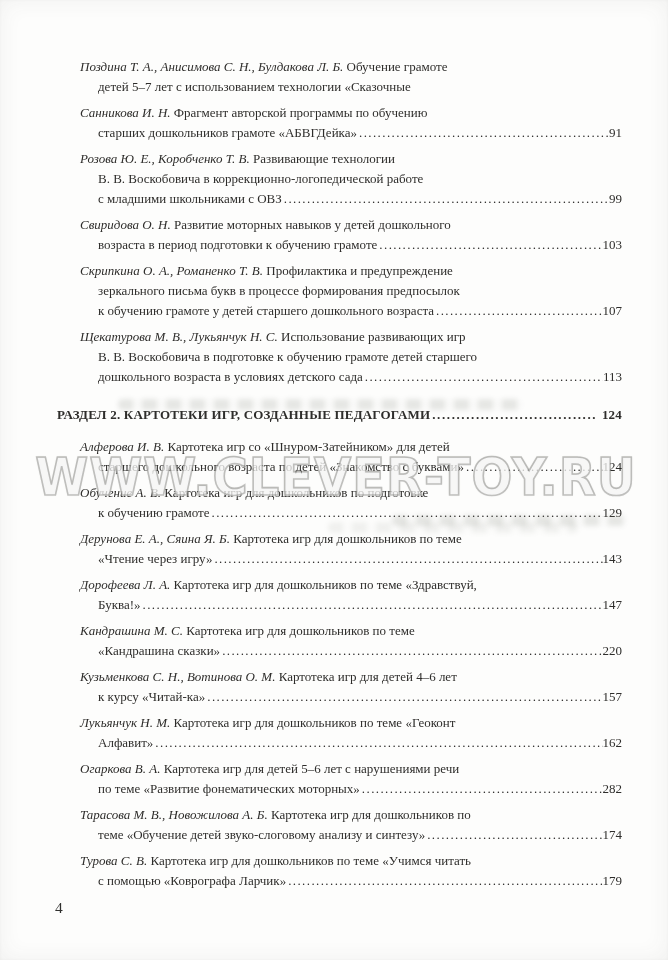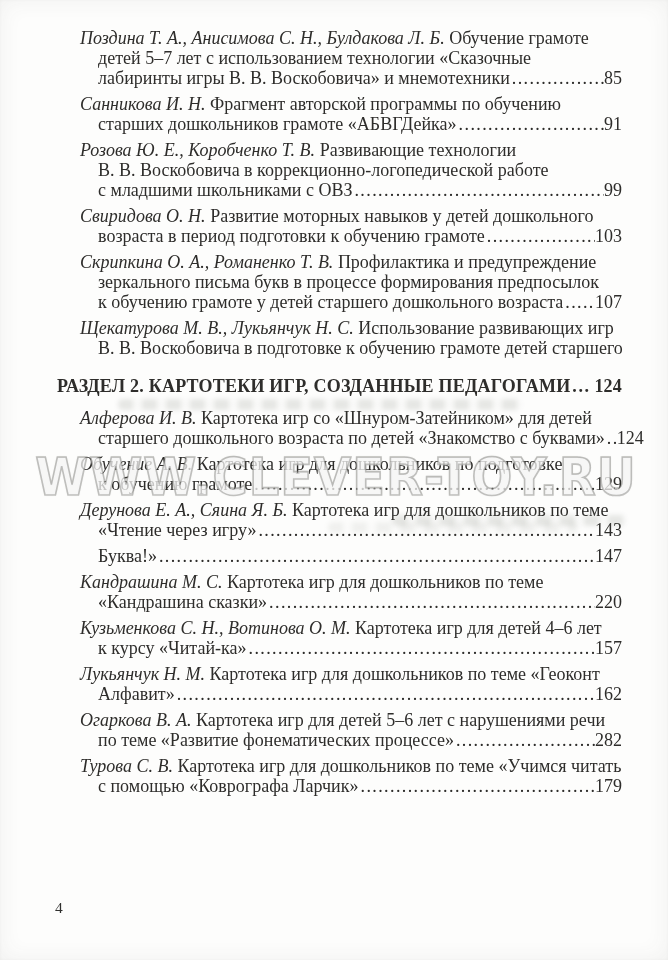--- a/index.html
+++ b/index.html
@@ -3,23 +3,23 @@
 <meta charset="utf-8">
 <style>
   html,body { margin:0; padding:0; background:#eceae7; }
   .photo {
     position:relative; width:668px; height:960px; margin:0 auto;
     background:#fdfdfc; overflow:hidden;
     box-shadow: inset 0 0 22px rgba(70,70,65,0.07), inset 0 0 3px rgba(70,70,65,0.05);
     font-family:"Liberation Serif","DejaVu Serif",serif;
   }
   .content {
-    position:absolute; left:57px; top:28px; width:565px;
+    position:absolute; left:57px; top:57px; width:565px;
     color:var(--text,#2e2d2b);
-    font-size:18px; line-height:20px;
+    font-size:13px; line-height:20px;
   }
   .entry { margin-bottom:6px; }
   .line { padding-left:41px; white-space:nowrap; }
   .line.first { padding-left:23px; }
   .author { font-style:italic; }
   .line.last { display:flex; align-items:baseline; }
   .line.last .t { flex:0 0 auto; }
   .dots {
     flex:1 1 0; min-width:10px; overflow:hidden; white-space:nowrap;
     letter-spacing:1.4px; margin-left:2px;
@@ -60,25 +60,20 @@
 
 <div class="photo">
   <div class="bleed b1"></div>
   <div class="bleed b2"></div>
   <div class="bleed b3"></div>
 
   <div class="content" id="toc">
       <div class="entry">
         <div class="line first"><span class="author">Поздина Т. А., Анисимова С. Н., Булдакова Л. Б.</span> Обучение грамоте</div>
         <div class="line">детей 5–7 лет с использованием технологии «Сказочные</div>
-        <div class="line last">
-          <span class="t">лабиринты игры В. В. Воскобовича» и мнемотехники</span>
-          <span class="dots"></span>
-          <span class="pg">85</span>
-        </div>
       </div>
       <div class="entry">
         <div class="line first"><span class="author">Санникова И. Н.</span> Фрагмент авторской программы по обучению</div>
         <div class="line last">
           <span class="t">старших дошкольников грамоте «АБВГДейка»</span>
           <span class="dots"></span>
           <span class="pg">91</span>
         </div>
       </div>
       <div class="entry">
@@ -103,20 +98,25 @@
         <div class="line">зеркального письма букв в процессе формирования предпосылок</div>
         <div class="line last">
           <span class="t">к обучению грамоте у детей старшего дошкольного возраста</span>
           <span class="dots"></span>
           <span class="pg">107</span>
         </div>
       </div>
       <div class="entry">
         <div class="line first"><span class="author">Щекатурова М. В., Лукьянчук Н. С.</span> Использование развивающих игр</div>
         <div class="line">В. В. Воскобовича в подготовке к обучению грамоте детей старшего</div>
+        <div class="line last">
+          <span class="t">дошкольного возраста в условиях детского сада</span>
+          <span class="dots"></span>
+          <span class="pg">113</span>
+        </div>
       </div>
       <div class="sec-header">
         <span class="t">РАЗДЕЛ 2. КАРТОТЕКИ ИГР, СОЗДАННЫЕ ПЕДАГОГАМИ</span>
         <span class="dots"></span>
         <span class="pg">124</span>
       </div>
       <div class="entry">
         <div class="line first"><span class="author">Алферова И. В.</span> Картотека игр со «Шнуром-Затейником» для детей</div>
         <div class="line last">
           <span class="t">старшего дошкольного возраста по детей «Знакомство с буквами»</span>
@@ -134,20 +134,21 @@
       </div>
       <div class="entry">
         <div class="line first"><span class="author">Дерунова Е. А., Сяина Я. Б.</span> Картотека игр для дошкольников по теме</div>
         <div class="line last">
           <span class="t">«Чтение через игру»</span>
           <span class="dots"></span>
           <span class="pg">143</span>
         </div>
       </div>
       <div class="entry">
+        <div class="line first"><span class="author">Дорофеева Л. А.</span> Картотека игр для дошкольников по теме «Здравствуй,</div>
         <div class="line last">
           <span class="t">Буква!»</span>
           <span class="dots"></span>
           <span class="pg">147</span>
         </div>
       </div>
       <div class="entry">
         <div class="line first"><span class="author">Кандрашина М. С.</span> Картотека игр для дошкольников по теме</div>
         <div class="line last">
           <span class="t">«Кандрашина сказки»</span>
@@ -167,23 +168,31 @@
         <div class="line first"><span class="author">Лукьянчук Н. М.</span> Картотека игр для дошкольников по теме «Геоконт</div>
         <div class="line last">
           <span class="t">Алфавит»</span>
           <span class="dots"></span>
           <span class="pg">162</span>
         </div>
       </div>
       <div class="entry">
         <div class="line first"><span class="author">Огаркова В. А.</span> Картотека игр для детей 5–6 лет с нарушениями речи</div>
         <div class="line last">
-          <span class="t">по теме «Развитие фонематических процессе»</span>
+          <span class="t">по теме «Развитие фонематических моторных»</span>
           <span class="dots"></span>
           <span class="pg">282</span>
+        </div>
+      </div>
+      <div class="entry">
+        <div class="line first"><span class="author">Тарасова М. В., Новожилова А. Б.</span> Картотека игр для дошкольников по</div>
+        <div class="line last">
+          <span class="t">теме «Обучение детей звуко-слоговому анализу и синтезу»</span>
+          <span class="dots"></span>
+          <span class="pg">174</span>
         </div>
       </div>
       <div class="entry">
         <div class="line first"><span class="author">Турова С. В.</span> Картотека игр для дошкольников по теме «Учимся читать</div>
         <div class="line last">
           <span class="t">с помощью «Коврографа Ларчик»</span>
           <span class="dots"></span>
           <span class="pg">179</span>
         </div>
       </div>

